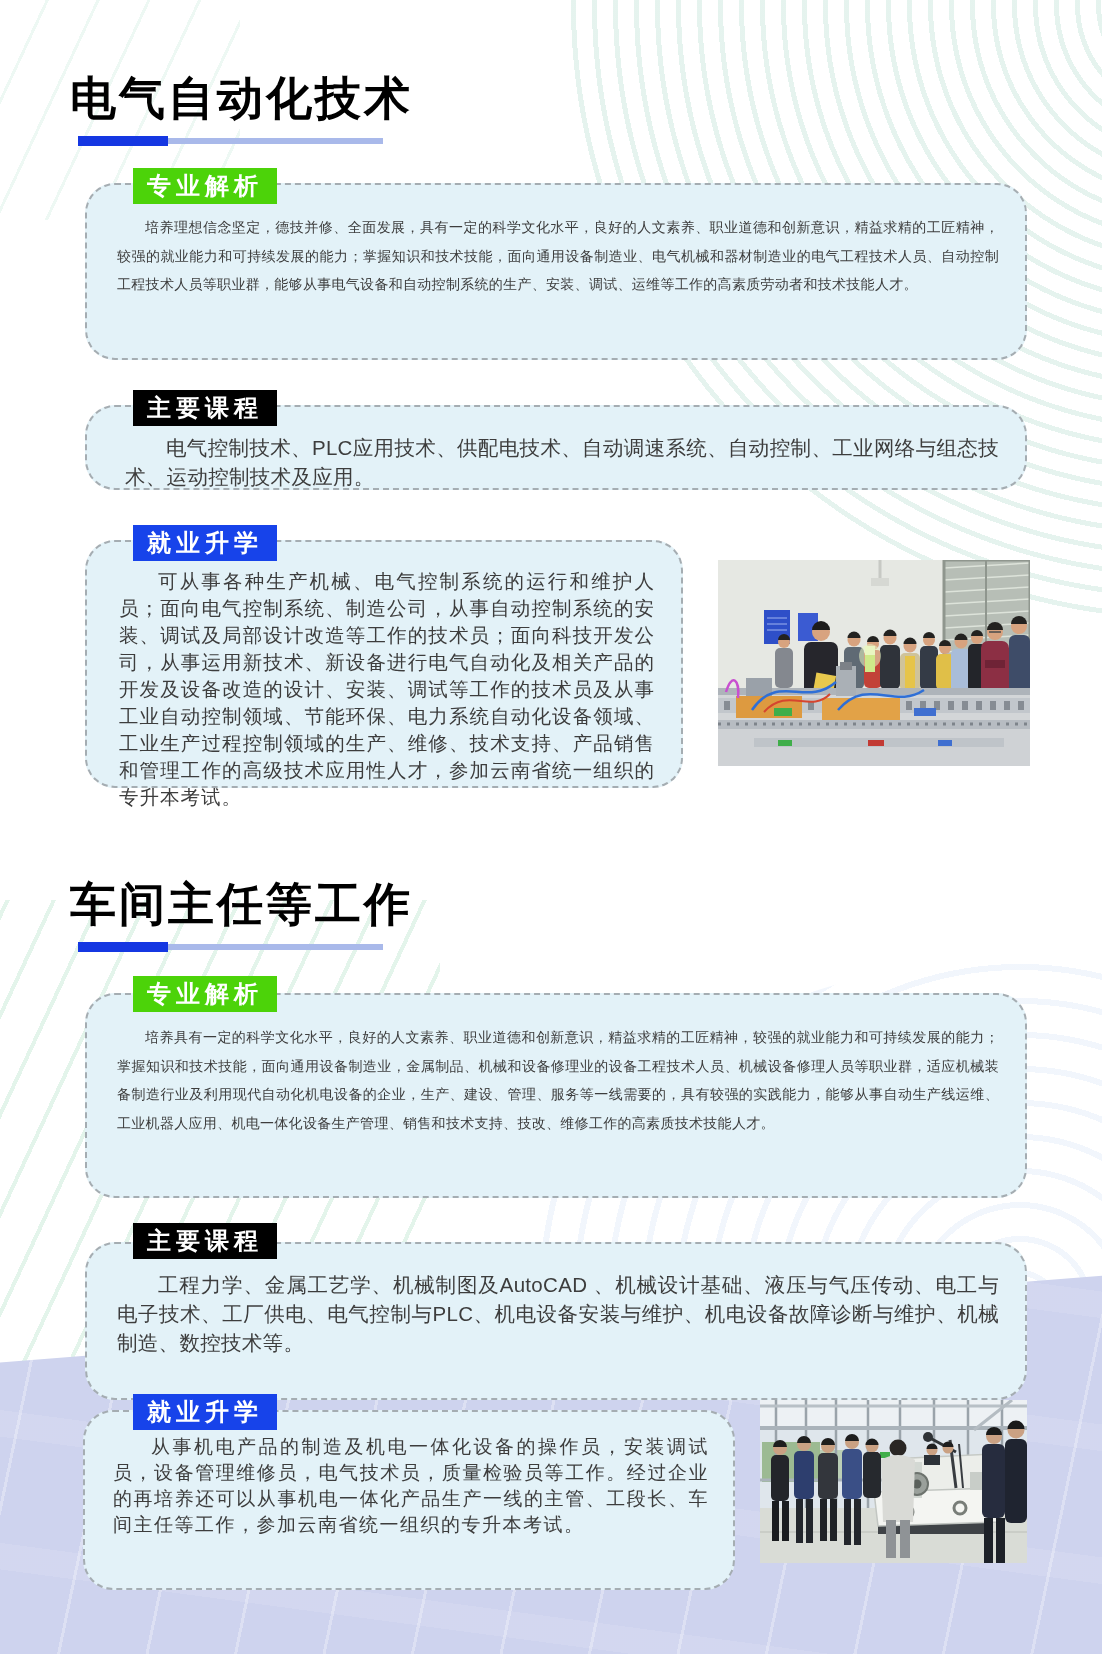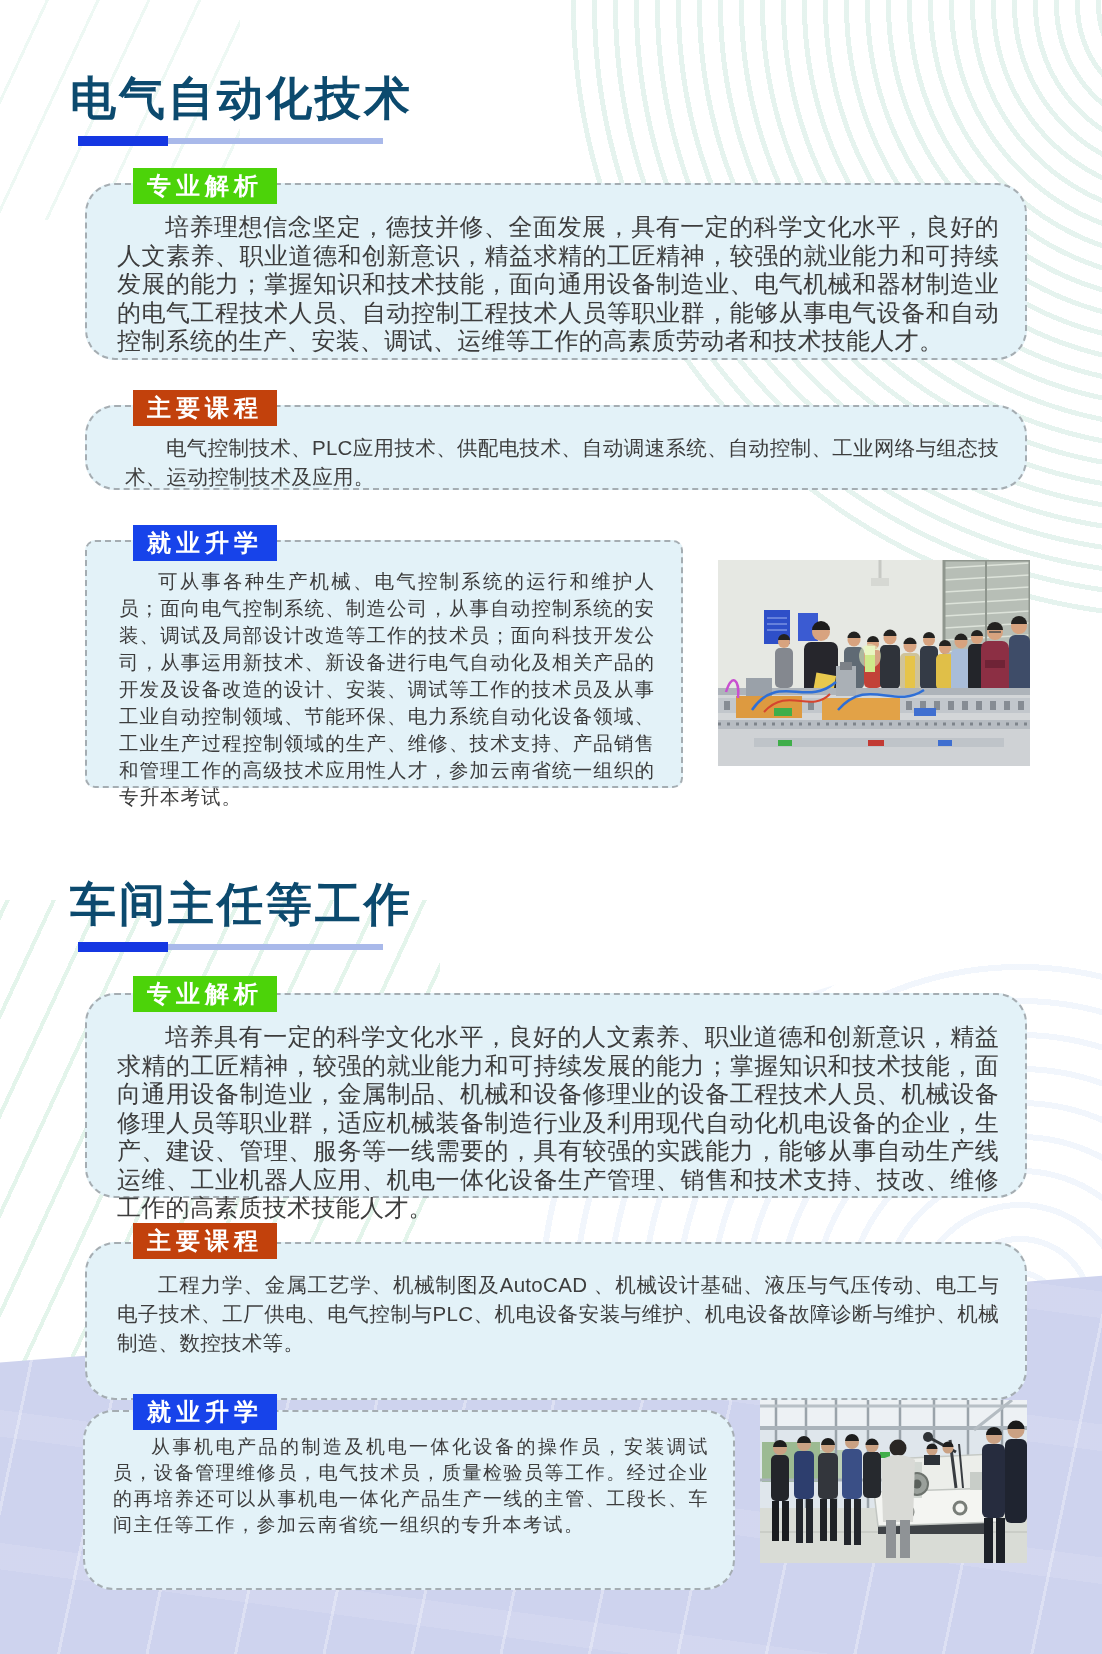--- a/index.html
+++ b/index.html
@@ -47,57 +47,57 @@
   }
   .bg-bottom::after {
     content:""; position:absolute; inset:0;
     background:
       repeating-linear-gradient(102deg, rgba(255,255,255,0.30) 0 3px, rgba(255,255,255,0) 3px 88px),
       repeating-linear-gradient(12deg,  rgba(255,255,255,0.10) 0 26px, rgba(255,255,255,0) 26px 130px);
   }
   
   .program-title {
     position:absolute; margin:0; font-size:46px; font-weight:bold;
-    color:#0c4a6e; letter-spacing:3px; z-index:2; white-space:nowrap;
+    color:#000000; letter-spacing:3px; z-index:2; white-space:nowrap;
   }
   #title1 { left:70px; top:68px; }
   #title2 { left:70px; top:874px; }
   .title-underline { position:absolute; width:305px; height:6px; background:#a9b9ea; z-index:2; }
   .title-underline .dark { position:absolute; left:0; top:-2px; width:90px; height:10px; background:#1537e2; }
   #underline1 { left:78px; top:138px; }
   #underline2 { left:78px; top:944px; }
   
   .tag {
     position:absolute; left:133px; height:36px; line-height:36px;
     padding:0 14px; color:#ffffff; font-size:24px; font-weight:bold;
     letter-spacing:5px; z-index:3; white-space:nowrap;
   }
   .tag-green  { background:#4cd309; }
-  .tag-orange { background:#c2410c;font-family:Liberation Serif, serif; }
+  .tag-orange { background:#000000;font-family:Liberation Serif, serif; }
   .tag-blue   { background:#1743ea; }
   #tag1 { top:168px; }
   #tag2 { top:390px; }
   #tag3 { top:525px; }
   #tag4 { top:976px; }
   #tag5 { top:1223px; }
   #tag6 { top:1394px; }
   
   .box {
     position:absolute; background:#e3f2f8;
     border:2px dashed #a5adb2; border-radius:30px; z-index:1;
     box-sizing:border-box;
   }
   #box1 { left:85px;  top:183px;  width:942px; height:177px; }
   #box2 { left:85px;  top:405px;  width:942px; height:85px;padding-left:8px;  }
-  #box3 { left:85px;  top:540px;  width:598px; height:248px;border-radius:10px; }
+  #box3 { left:85px;  top:540px;  width:598px; height:248px; }
   #box4 { left:85px;  top:993px;  width:942px; height:205px; }
   #box5 { left:85px;  top:1242px; width:942px; height:158px; }
   #box6 { left:83px;  top:1410px; width:652px; height:180px; }
   .box p { margin:0; color:#3d3d3d; text-align:justify; text-indent:2em; }
-  #box1 p, #box4 p { padding:28px 26px 0 30px; font-size:24px; line-height:28.5px; letter-spacing:0.3px; }
+  #box1 p, #box4 p { padding:28px 26px 0 30px; font-size:14px; line-height:28.5px; letter-spacing:0.3px; }
   #box2 p, #box5 p { padding:26px 26px 0 30px; font-size:20.5px; line-height:29px;   letter-spacing:0.3px; }
   #box3 p { padding:26px 26px 0 32px; font-size:19.5px; line-height:27px; letter-spacing:1px; }
   #box6 p { padding:22px 24px 0 28px; font-size:19px;   line-height:26px; letter-spacing:1.5px; }
   
   .photo { position:absolute; z-index:2; overflow:hidden; }
   #photo1 { left:718px; top:560px; width:312px; height:206px; }
   #photo2 { left:760px; top:1400px; width:267px; height:163px; }
   .photo svg { display:block; width:100%; height:100%; }
 </style>
 </head>

